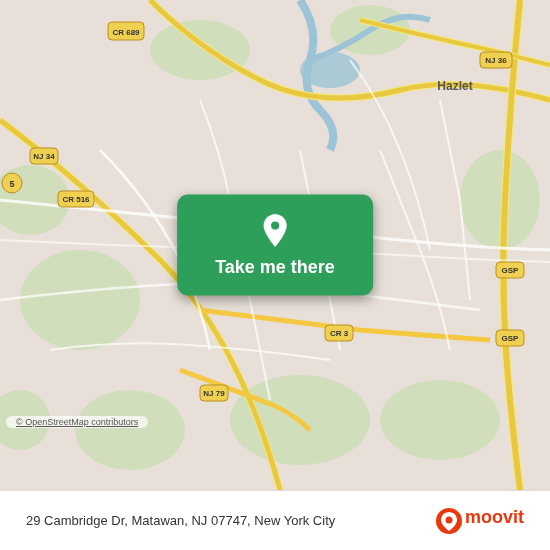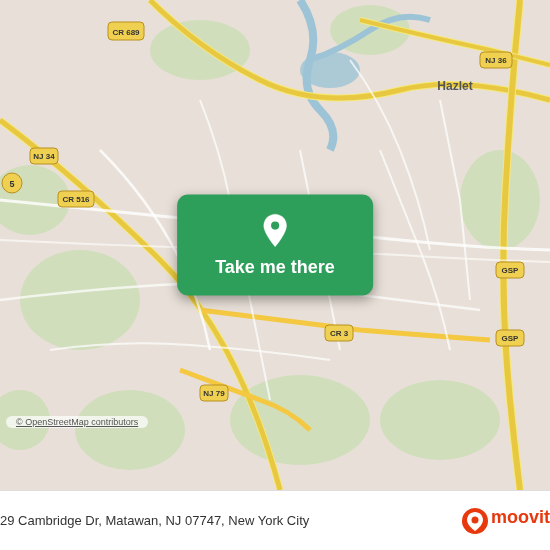--- a/index.html
+++ b/index.html
@@ -62,21 +62,21 @@
       height: 36px;
     }
 
     
     #bottom-bar {
       width: 550px;
       height: 60px;
       background-color: #ffffff;
       display: flex;
       align-items: center;
-      padding: 0 0;
+      padding: 0 26px;
       border-top: 1px solid #ddd;
       gap: 8px;
     }
 
     #address-text {
       font-size: 13px;
       color: #333;
       flex: 1;
     }
 

